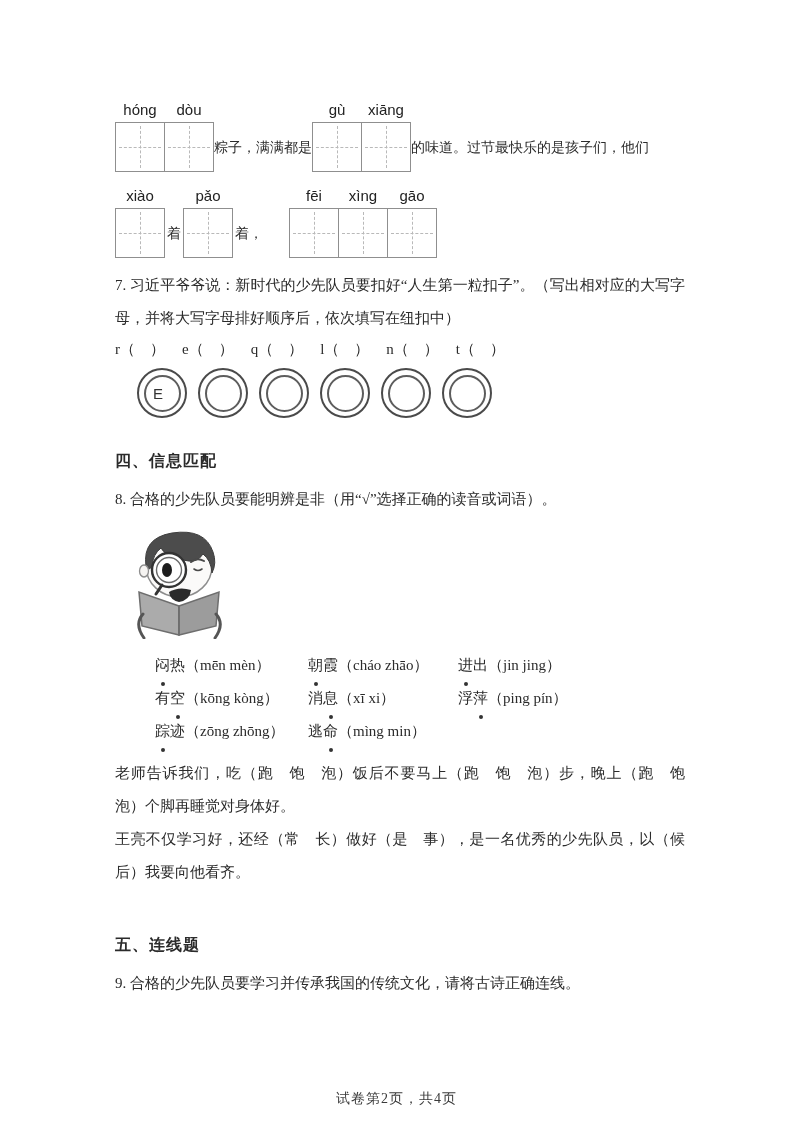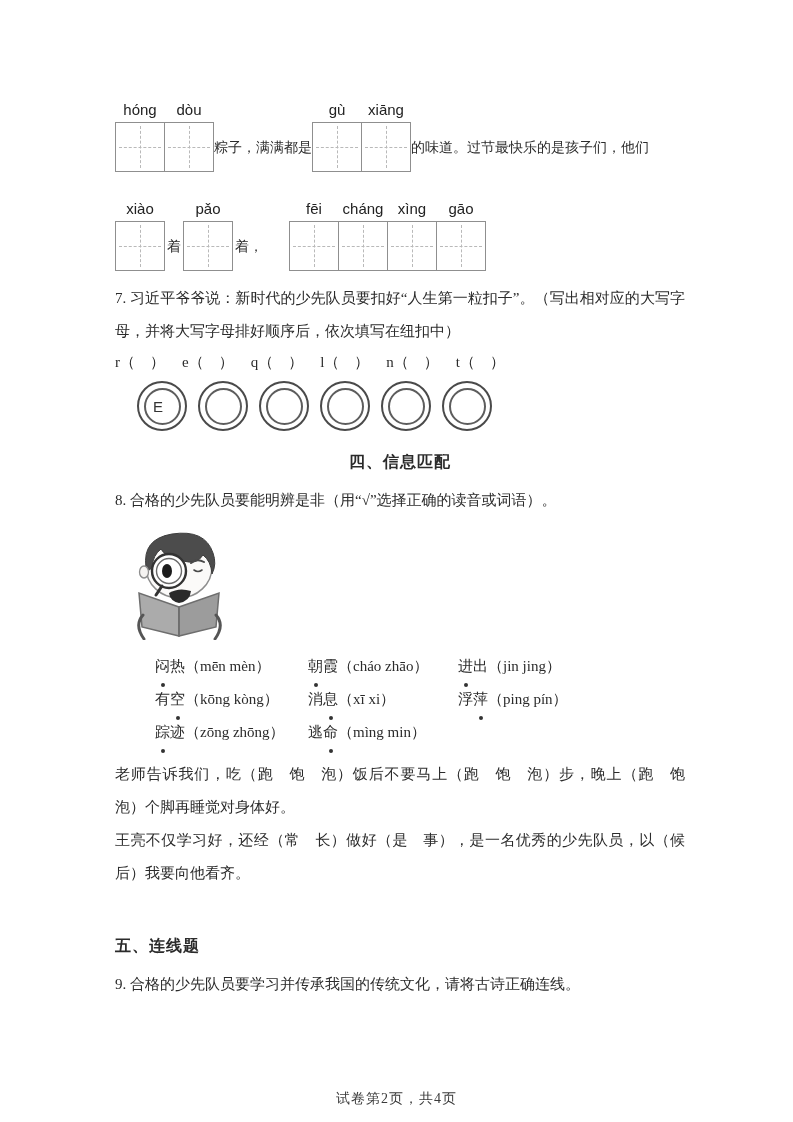--- a/index.html
+++ b/index.html
@@ -7,21 +7,21 @@
   body { font-family:"Liberation Serif","DejaVu Serif",serif; }
   .page {
     position:relative; width:793px; height:1122px; margin:0 auto;
     background:#ffffff; color:#2b2b2b; overflow:hidden;
   }
   .content { padding:0 108px 0 115px; }
 
   
   .wrow { display:flex; align-items:flex-start; }
   .wrow1 { margin-top:100px; }
-  .wrow2 { margin-top:27px; }
+  .wrow2 { margin-top:14px; }
   .wgroup { display:flex; }
   .wcell { display:flex; flex-direction:column; align-items:center; }
   .wcell:not(:first-child) { margin-left:-1px; }
   .plabel {
     height:22px; line-height:20px; font-family:"Liberation Sans","DejaVu Sans",sans-serif;
     font-size:15px; color:#222; text-align:center;
   }
   .tzg {
     width:50px; height:50px; border:1px solid #8f8f8f; position:relative; background:#fff;
   }
@@ -34,21 +34,21 @@
     border-top:1px dashed #b9b9b9;
   }
   .wtext { font-size:14px; margin-top:39px; white-space:nowrap; }
   .wtext.tight-l { margin-left:2px; }
   .wtext.tight-r { margin-right:2px; }
   .gap2 { width:26px; }
 
   
   h3.sec { font-size:16px; font-weight:bold; letter-spacing:1px; }
   .sec3 { margin-top:46px; }
-  .sec4 { margin-top:21px;text-align:center; }
+  .sec4 { margin-top:33px; }
   .sec5 { margin-top:46px; }
   p.q { font-size:15px; line-height:33px; margin-top:11px; text-align:justify; }
 
   
   .letters { display:flex; gap:17px; font-size:15px; margin-top:5px; }
   .buttons { display:flex; gap:11px; margin-top:9px; margin-left:22px; }
   .btn-circle {
     width:50px; height:50px; border:2px solid #4a4a4a; border-radius:50%;
     display:flex; align-items:center; justify-content:center; background:#fff;
   }
@@ -126,24 +126,20 @@
         <div class="wcell">
           <div class="plabel">pǎo</div>
           <div class="tzg"></div>
         </div>
       </div>
       <span class="wtext tight-l">着，</span>
       <div class="gap2"></div>
       <div class="wgroup">
         <div class="wcell">
           <div class="plabel">fēi</div>
-          <div class="tzg"></div>
-        </div>
-        <div class="wcell">
-          <div class="plabel">cháng</div>
           <div class="tzg"></div>
         </div>
         <div class="wcell">
           <div class="plabel">xìng</div>
           <div class="tzg"></div>
         </div>
         <div class="wcell">
           <div class="plabel">gāo</div>
           <div class="tzg"></div>
         </div>

